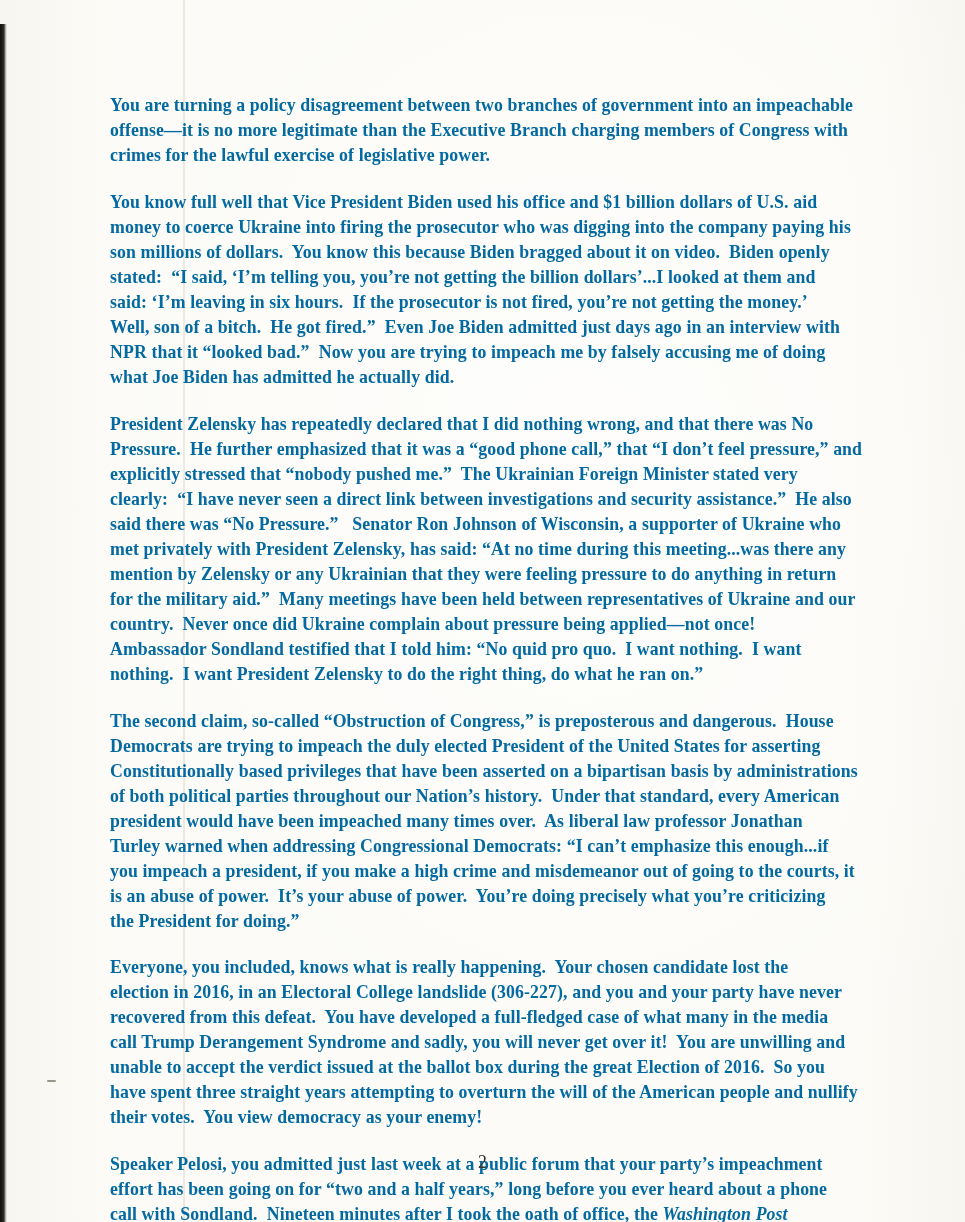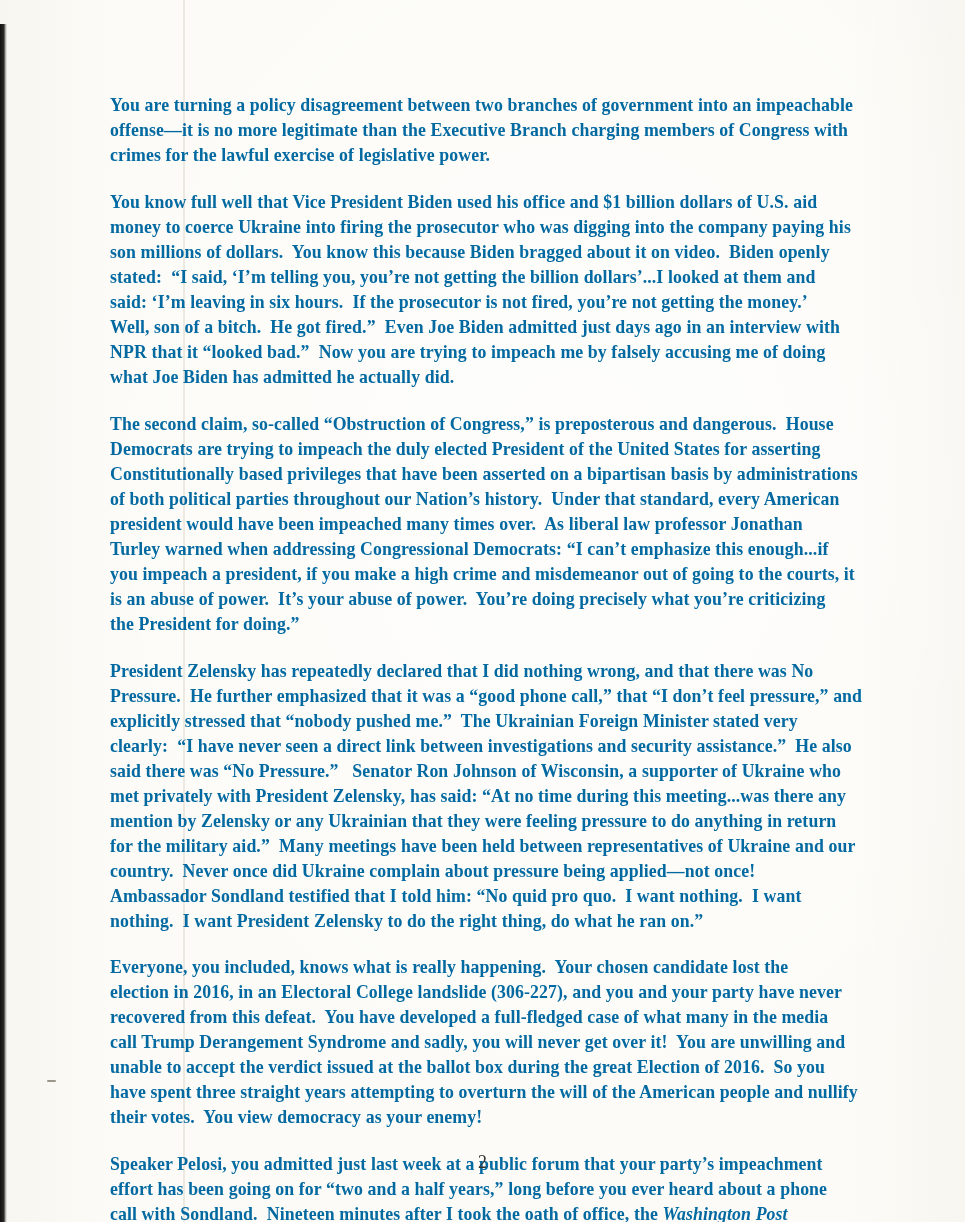--- a/index.html
+++ b/index.html
@@ -91,40 +91,40 @@
 offense—it is no more legitimate than the Executive Branch charging members of Congress with
 crimes for the lawful exercise of legislative power.</p>
   <p>You know full well that Vice President Biden used his office and $1 billion dollars of U.S. aid
 money to coerce Ukraine into firing the prosecutor who was digging into the company paying his
 son millions of dollars.  You know this because Biden bragged about it on video.  Biden openly
 stated:  “I said, ‘I’m telling you, you’re not getting the billion dollars’...I looked at them and
 said: ‘I’m leaving in six hours.  If the prosecutor is not fired, you’re not getting the money.’
 Well, son of a bitch.  He got fired.”  Even Joe Biden admitted just days ago in an interview with
 NPR that it “looked bad.”  Now you are trying to impeach me by falsely accusing me of doing
 what Joe Biden has admitted he actually did.</p>
-  <p>The second claim, so-called “Obstruction of Congress,” is preposterous and dangerous.  House
-Democrats are trying to impeach the duly elected President of the United States for asserting
-Constitutionally based privileges that have been asserted on a bipartisan basis by administrations
-of both political parties throughout our Nation’s history.  Under that standard, every American
-president would have been impeached many times over.  As liberal law professor Jonathan
-Turley warned when addressing Congressional Democrats: “I can’t emphasize this enough...if
-you impeach a president, if you make a high crime and misdemeanor out of going to the courts, it
-is an abuse of power.  It’s your abuse of power.  You’re doing precisely what you’re criticizing
-the President for doing.”</p>
   <p>President Zelensky has repeatedly declared that I did nothing wrong, and that there was No
 Pressure.  He further emphasized that it was a “good phone call,” that “I don’t feel pressure,” and
 explicitly stressed that “nobody pushed me.”  The Ukrainian Foreign Minister stated very
 clearly:  “I have never seen a direct link between investigations and security assistance.”  He also
 said there was “No Pressure.”   Senator Ron Johnson of Wisconsin, a supporter of Ukraine who
 met privately with President Zelensky, has said: “At no time during this meeting...was there any
 mention by Zelensky or any Ukrainian that they were feeling pressure to do anything in return
 for the military aid.”  Many meetings have been held between representatives of Ukraine and our
 country.  Never once did Ukraine complain about pressure being applied—not once!
 Ambassador Sondland testified that I told him: “No quid pro quo.  I want nothing.  I want
 nothing.  I want President Zelensky to do the right thing, do what he ran on.”</p>
+  <p>The second claim, so-called “Obstruction of Congress,” is preposterous and dangerous.  House
+Democrats are trying to impeach the duly elected President of the United States for asserting
+Constitutionally based privileges that have been asserted on a bipartisan basis by administrations
+of both political parties throughout our Nation’s history.  Under that standard, every American
+president would have been impeached many times over.  As liberal law professor Jonathan
+Turley warned when addressing Congressional Democrats: “I can’t emphasize this enough...if
+you impeach a president, if you make a high crime and misdemeanor out of going to the courts, it
+is an abuse of power.  It’s your abuse of power.  You’re doing precisely what you’re criticizing
+the President for doing.”</p>
   <p>Everyone, you included, knows what is really happening.  Your chosen candidate lost the
 election in 2016, in an Electoral College landslide (306-227), and you and your party have never
 recovered from this defeat.  You have developed a full-fledged case of what many in the media
 call Trump Derangement Syndrome and sadly, you will never get over it!  You are unwilling and
 unable to accept the verdict issued at the ballot box during the great Election of 2016.  So you
 have spent three straight years attempting to overturn the will of the American people and nullify
 their votes.  You view democracy as your enemy!</p>
   <p><span>Speaker Pelosi, you admitted just last week at a public forum that your party’s impeachment
 effort has been going on for “two and a half years,” long before you ever heard about a phone
 call with Sondland.  Nineteen minutes after I took the oath of office, the </span><em>Washington Post</em></p>

